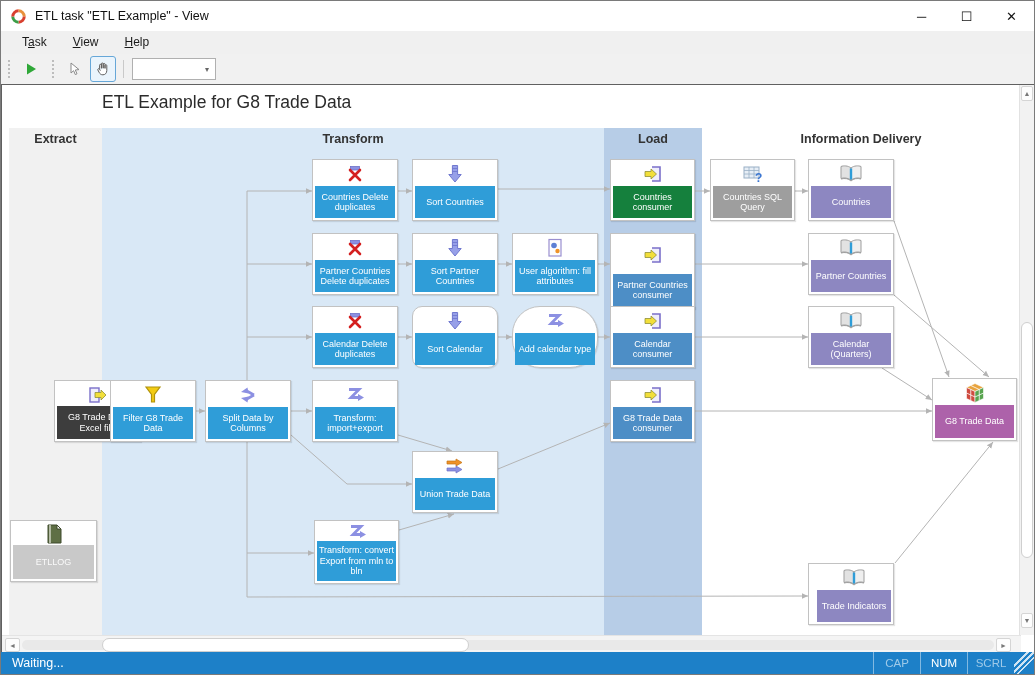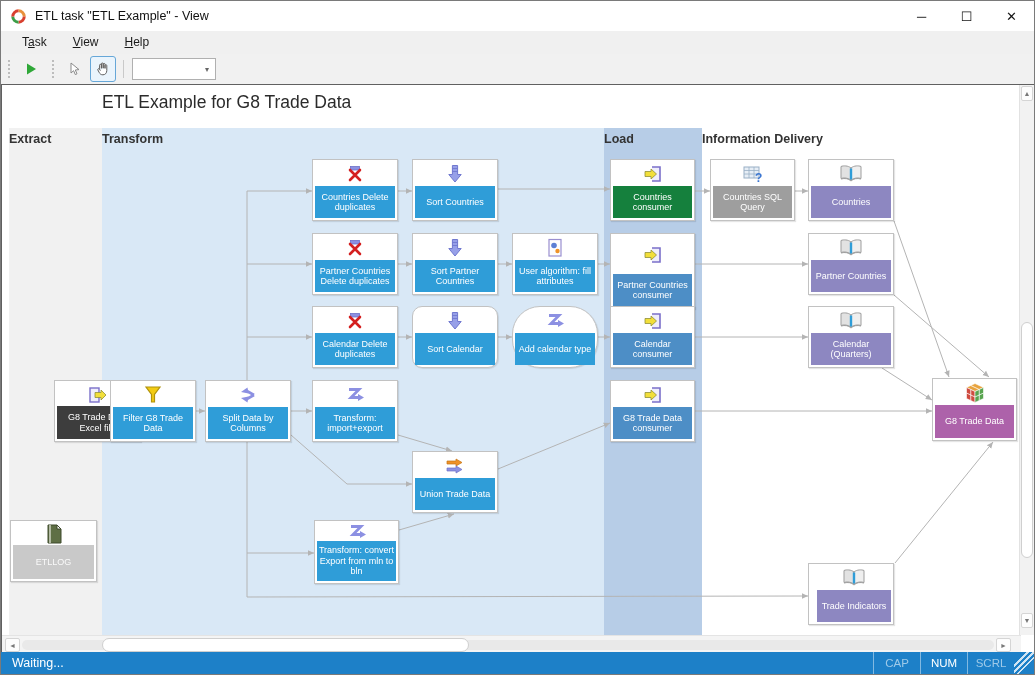--- a/index.html
+++ b/index.html
@@ -20,21 +20,21 @@
   .tool-btn{width:24px;height:24px;display:flex;align-items:center;justify-content:center;border:1px solid transparent;border-radius:3px;margin:0 1px;}
   .tool-btn.selected{border-color:#66a7d8;background:#eaf4fc;}
   .tool-sep{width:1px;height:18px;background:#c9c9c9;margin:0 6px;}
   .combo{width:82px;height:20px;background:#fff;border:1px solid #b0b0b0;display:flex;align-items:center;justify-content:flex-end;margin-left:2px;}
   .combo .caret{font-size:8px;color:#666;padding-right:6px;}
   
   .viewport{position:relative;height:571px;border-top:1px solid #606060;border-left:1px solid #606060;box-sizing:border-box;background:#fff;}
   .canvas{position:absolute;left:0;top:0;width:1020px;height:552px;overflow:hidden;}
   .diagram-title{position:absolute;left:100px;top:7px;font-size:17.5px;color:#2b2b2b;}
   .lane{position:absolute;top:43px;height:507px;}
-  .lane-header{position:absolute;top:47px;font-size:12.5px;font-weight:bold;color:#333;}
+  .lane-header{position:absolute;top:47px;font-size:12.5px;font-weight:bold;color:#333;text-align:center;}
   svg.connectors{position:absolute;left:0;top:0;pointer-events:none;}
   .node{position:absolute;background:#fff;border:1px solid #c2c2c2;box-sizing:border-box;padding:2px;display:flex;flex-direction:column;box-shadow:1px 1px 1px rgba(0,0,0,0.10);}
   .node-icon{flex:1;display:flex;align-items:center;justify-content:center;}
   .node-label{display:flex;align-items:center;justify-content:center;text-align:center;color:#fff;font-size:9px;line-height:10.5px;padding:0 1px;box-sizing:border-box;}
   
   .vscroll{position:absolute;right:0;top:0;width:14px;height:550px;background:#f2f2f2;border-left:1px solid #e2e2e2;}
   .vscroll .btn{position:absolute;left:1px;width:12px;height:15px;background:#fdfdfd;border:1px solid #d5d5d5;border-radius:2px;box-sizing:border-box;color:#777;font-size:7px;display:flex;align-items:center;justify-content:center;}
   .vscroll .thumb{position:absolute;left:1px;width:12px;background:#fff;border:1px solid #cfcfcf;border-radius:6px;box-sizing:border-box;}
   .hscroll{position:absolute;left:0;bottom:0;width:1019px;height:19px;background:#f4f4f4;border-top:1px solid #e4e4e4;}
   .hscroll .btn{position:absolute;top:2px;width:15px;height:14px;background:#fdfdfd;border:1px solid #d5d5d5;border-radius:2px;box-sizing:border-box;color:#777;font-size:7px;display:flex;align-items:center;justify-content:center;}

